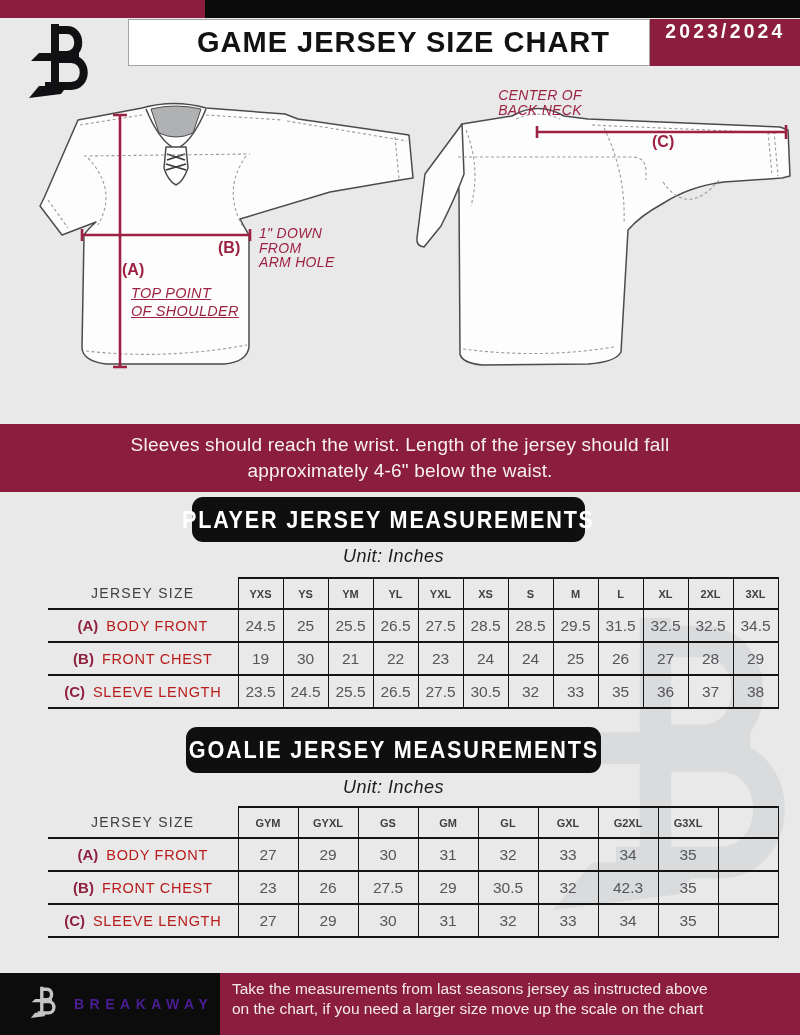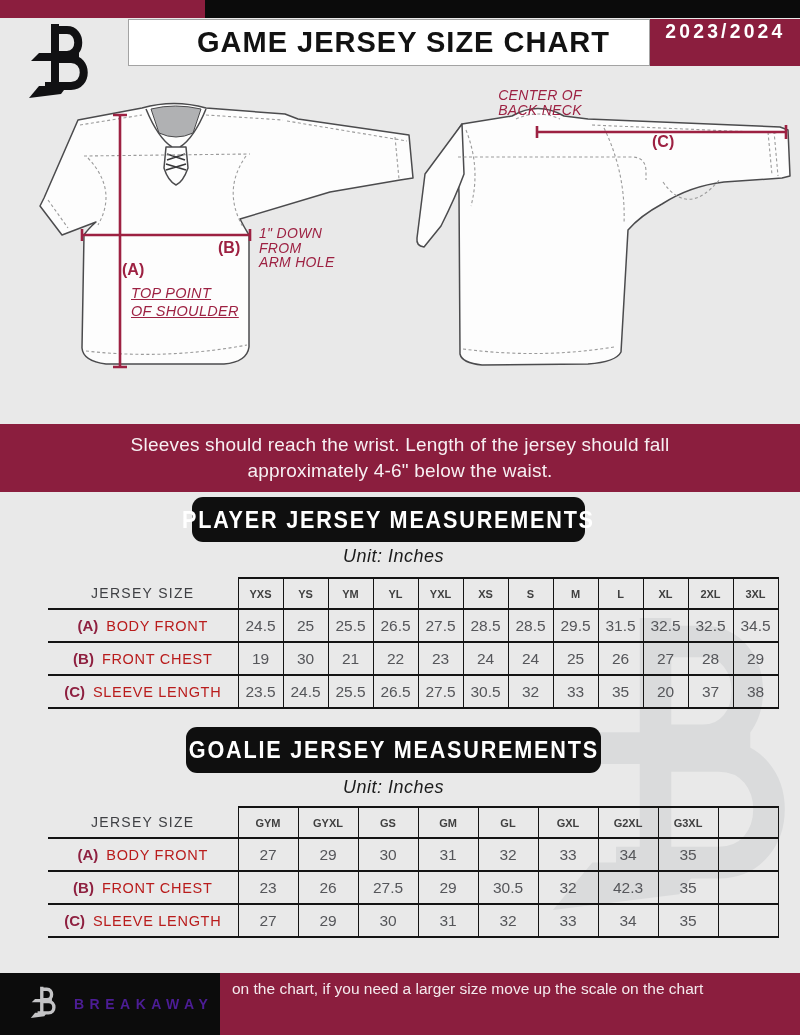--- a/index.html
+++ b/index.html
@@ -250,21 +250,21 @@
         <th class="lbl"><span class="key">(C)</span><span class="nm">SLEEVE LENGTH</span></th>
         <td>23.5</td>
         <td>24.5</td>
         <td>25.5</td>
         <td>26.5</td>
         <td>27.5</td>
         <td>30.5</td>
         <td>32</td>
         <td>33</td>
         <td>35</td>
-        <td>20</td>
+        <td>36</td>
         <td>37</td>
         <td>38</td>
       </tr>
     </tbody>
   </table>
 
 <div class="abs pill pill-goalie">
   <span>GOALIE JERSEY MEASUREMENTS</span>
 </div>
 <div class="abs unit unit-goalie">Unit: Inches</div>
@@ -341,14 +341,15 @@
       <path d="M28,8 H40 C55,8 55,33 40,33 H28"></path>
       <path d="M28,37 H44 C61,37 61,64 44,64 H18"></path>
       <path d="M28,2 V68"></path>
     </g>
     <path d="M52,31 L12,31 L4,39 L52,39 Z" fill="#c4c4c6"></path>
     <path d="M40,64 L12,64 L2,76 L34,72 Z" fill="#c4c4c6"></path>
   </svg>
   <span class="brand-name">BREAKAWAY</span>
 </div>
 <div class="abs footer-note">
+  <div>Take the measurements from last seasons jersey as instructed above</div>
   <div>on the chart, if you need a larger size move up the scale on the chart</div>
 </div>
 
 </body></html>

